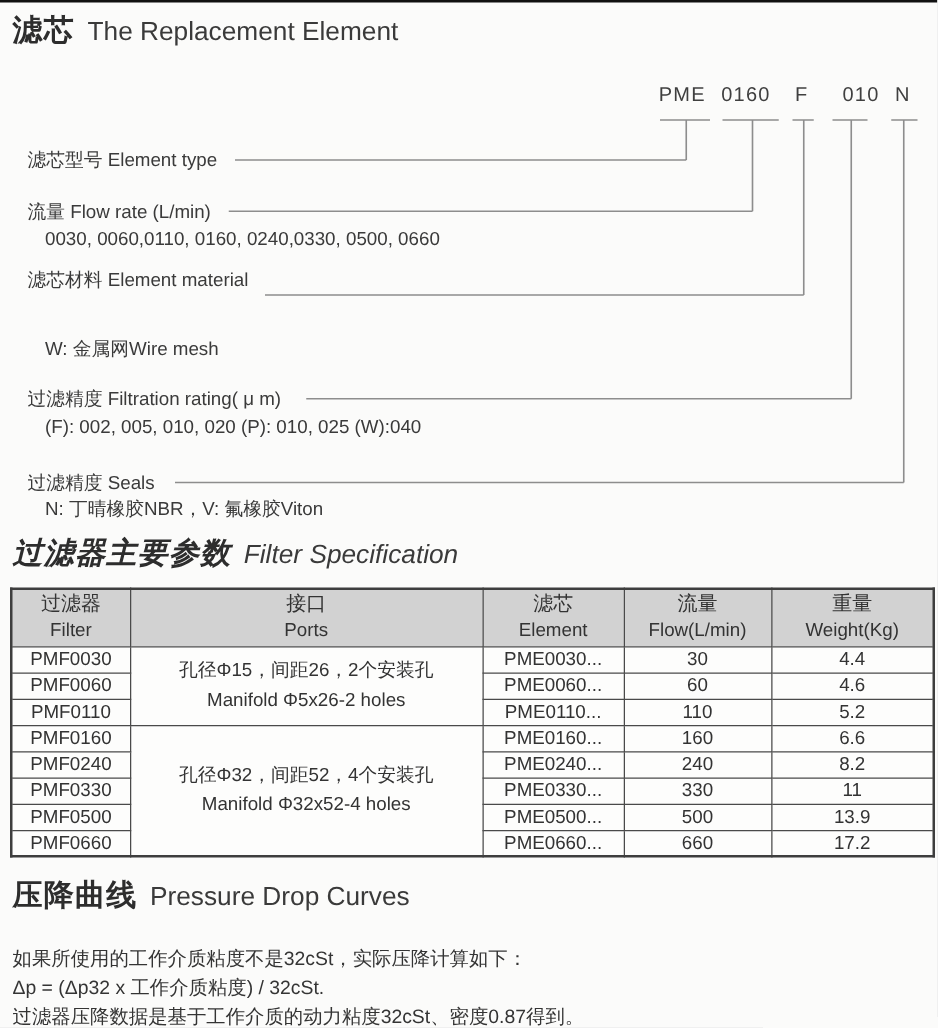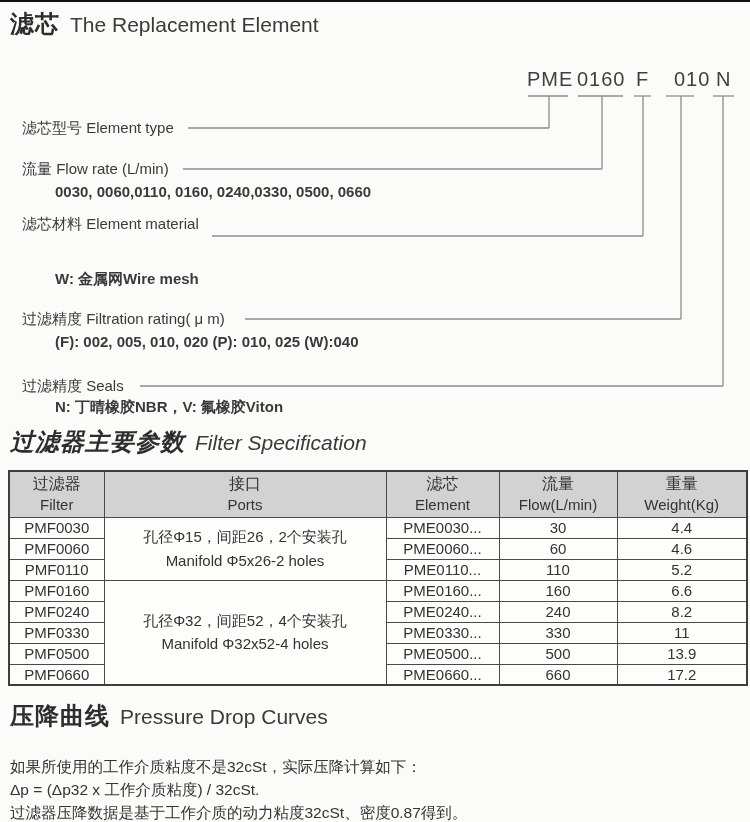--- a/index.html
+++ b/index.html
@@ -30,39 +30,38 @@
     color: #2d2d2d;
   }
   .section-title .cn { font-size: 24px; font-weight: bold; letter-spacing: 1px; }
   .section-title .en { font-size: 21px; font-weight: normal; color: #3a3a3a; }
 
   
   .diagram-svg { position: absolute; left: 0; top: 60px; }
   .code-seg {
     position: absolute;
     top: 68px;
-    font-size: 20px;
+    font-size: 16px;
     color: #3f3f3f;
     letter-spacing: 1px;
     white-space: nowrap;
   }
   .diag-label {
     position: absolute;
     left: 22px;
     font-size: 15px;
     color: #3a3a3a;
     white-space: nowrap;
   }
   .diag-detail {
     position: absolute;
-    left: 55px;
+    left: 36px;
     font-size: 15px;
     color: #3a3a3a;
     white-space: nowrap;
-    font-weight: bold;
   }
 
   
   table.spec {
     position: absolute;
     left: 8px;
     top: 470px;
     width: 738px;
     border-collapse: collapse;
     table-layout: fixed;

